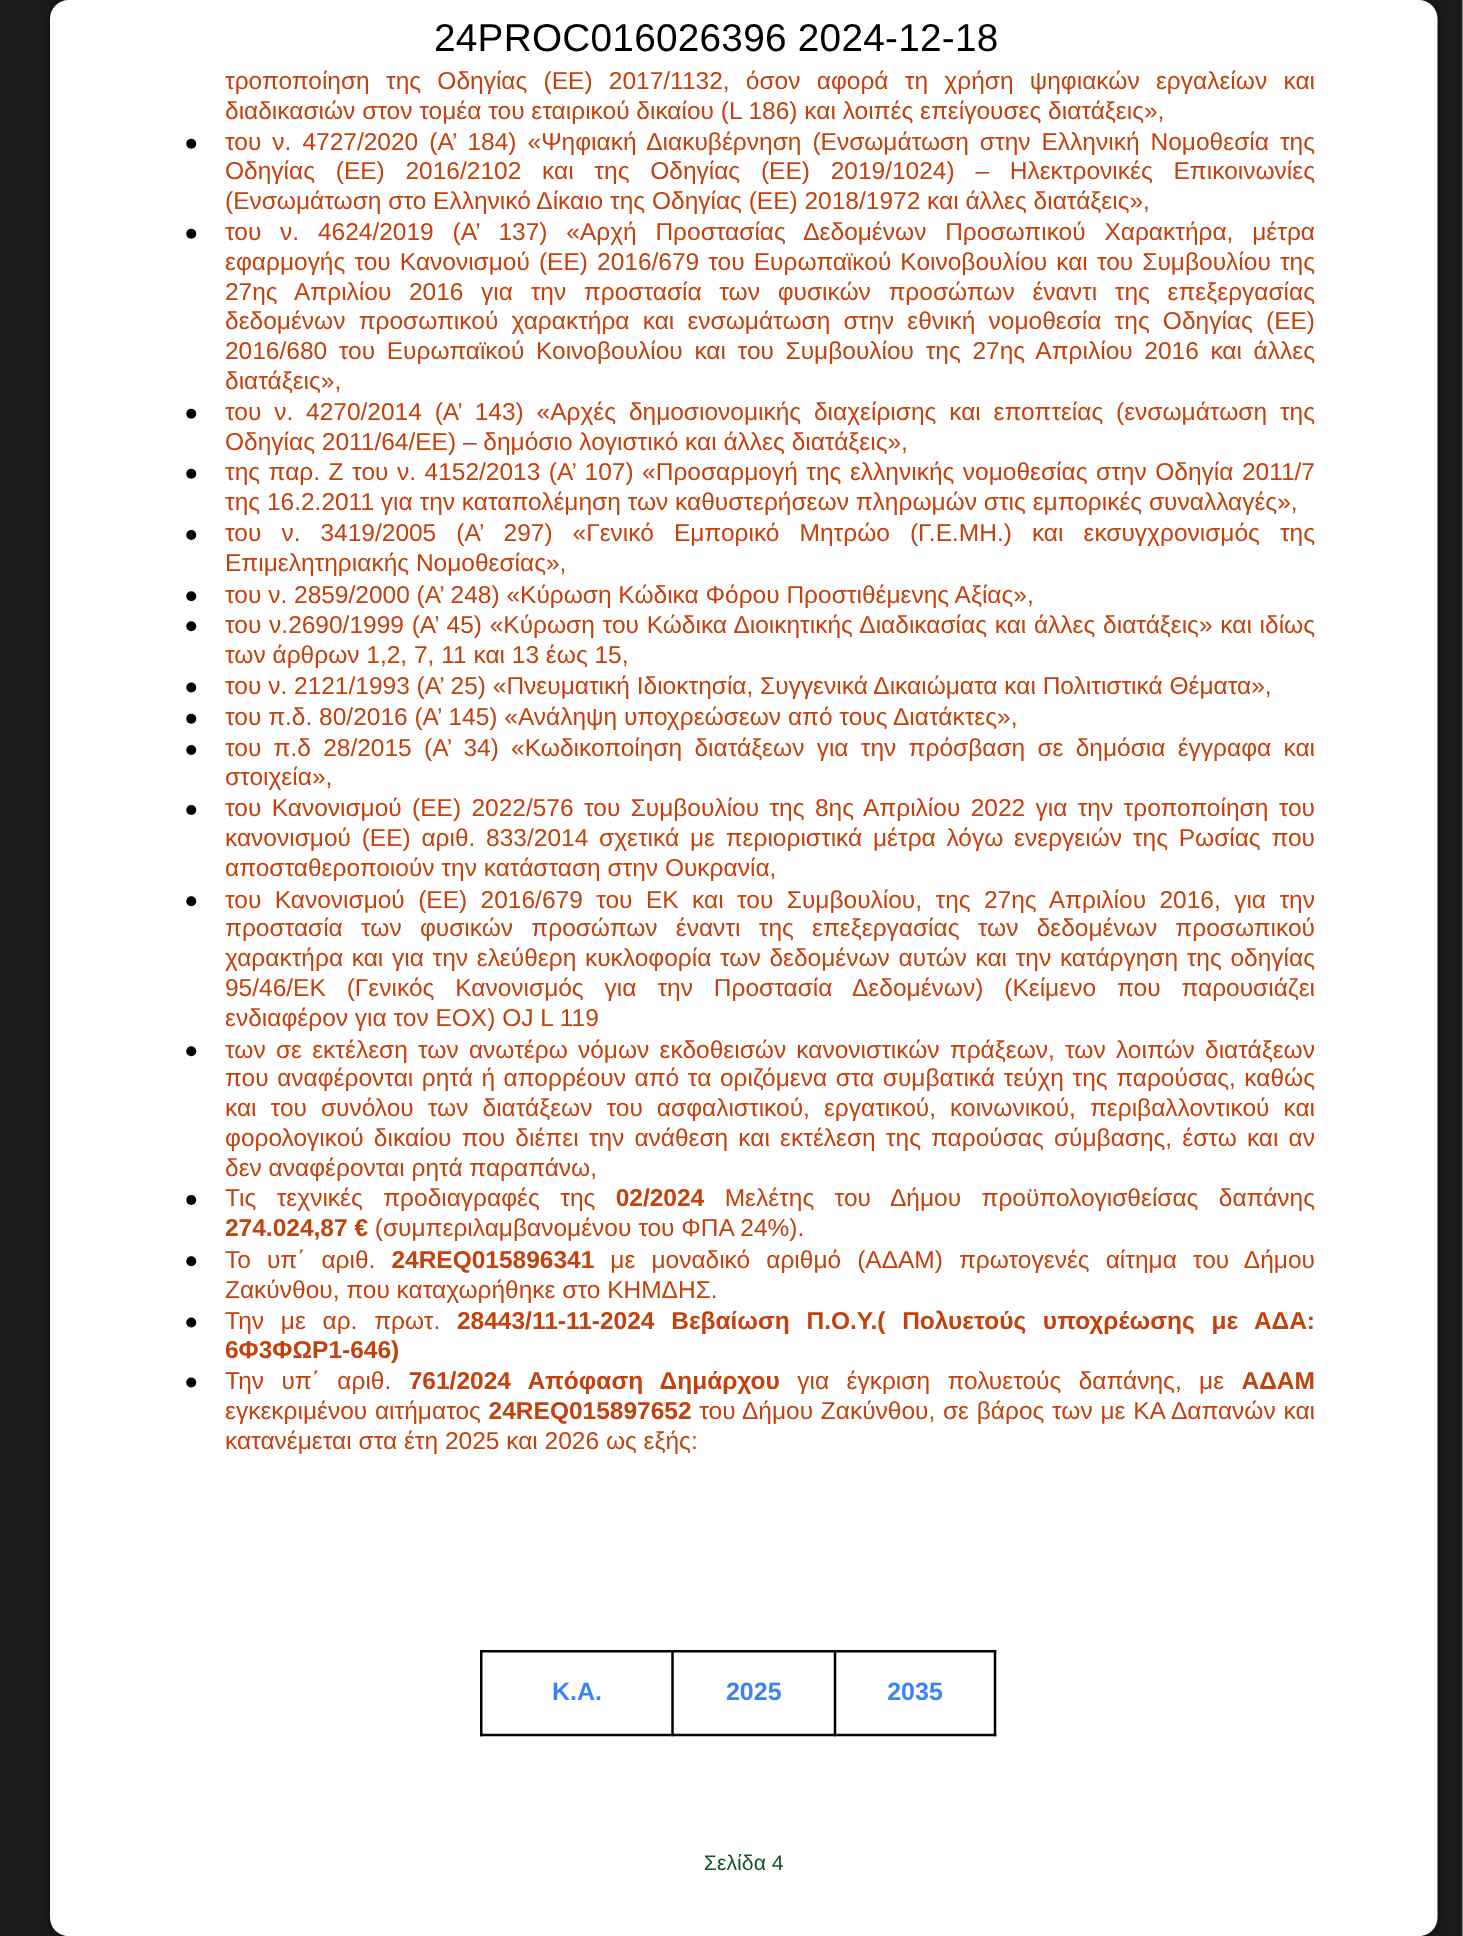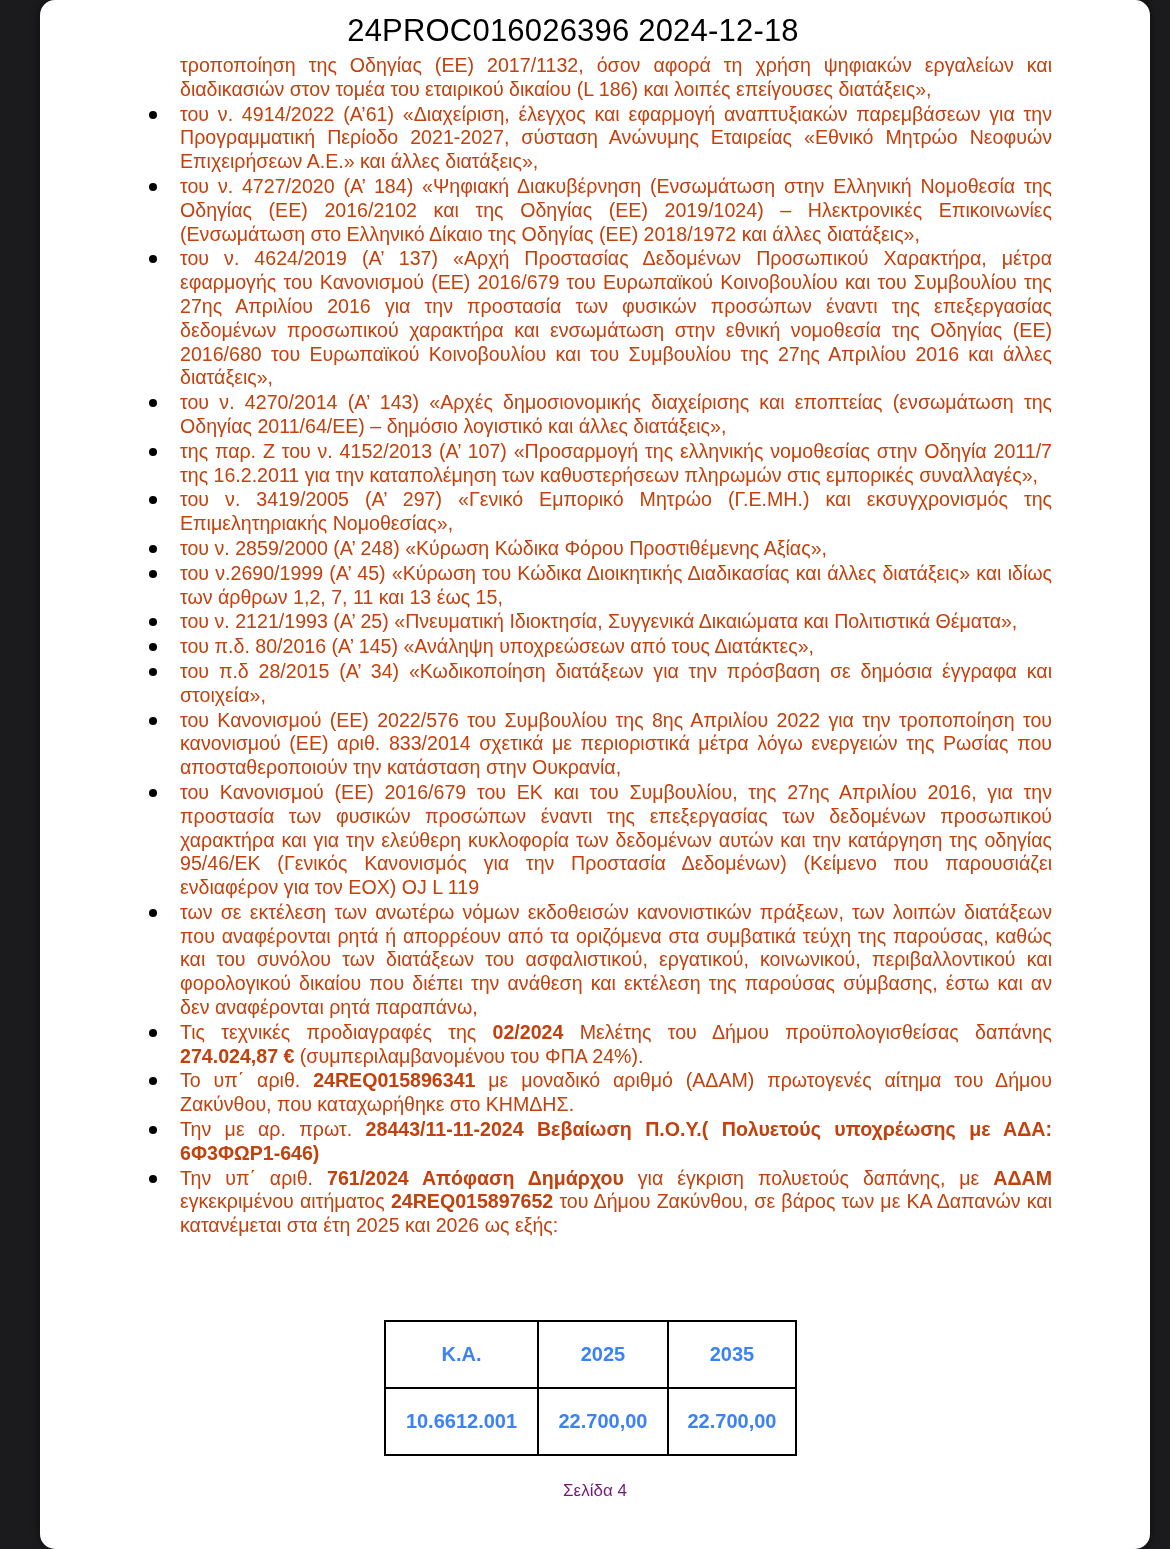--- a/index.html
+++ b/index.html
@@ -61,35 +61,34 @@
     color: #3b82f6;
   }
   table.budget col.c1 { width: 153px; }
   table.budget col.c2 { width: 130px; }
   table.budget col.c3 { width: 128px; }
   .footer {
     position: absolute;
     top: 1481px; left: 555px;
     transform: translateX(-50%);
     font-size: 17px;
-    color: #701a75;
+    color: #14532d;
     white-space: nowrap;
   }
 </style>
 </head>
 <body>
 
 <div class="page">
 
   <div class="doc-title">24PROC016026396 2024-12-18</div>
 
   <div class="content">
     <div class="intro">τροποποίηση της Οδηγίας (ΕΕ) 2017/1132, όσον αφορά τη χρήση ψηφιακών εργαλείων και διαδικασιών στον τομέα του εταιρικού δικαίου (L 186) και λοιπές επείγουσες διατάξεις»,</div>
     <div>
-        <div class="li"><span class="marker"></span><span>του ν. 4914/2022 (Α’61) «Διαχείριση, έλεγχος και εφαρμογή αναπτυξιακών παρεμβάσεων για την Προγραμματική Περίοδο 2021-2027, σύσταση Ανώνυμης Εταιρείας «Εθνικό Μητρώο Νεοφυών Επιχειρήσεων Α.Ε.» και άλλες διατάξεις»,</span></div>
         <div class="li"><span class="marker"></span><span>του ν. 4727/2020 (Α’ 184) «Ψηφιακή Διακυβέρνηση (Ενσωμάτωση στην Ελληνική Νομοθεσία της Οδηγίας (ΕΕ) 2016/2102 και της Οδηγίας (ΕΕ) 2019/1024) – Ηλεκτρονικές Επικοινωνίες (Ενσωμάτωση στο Ελληνικό Δίκαιο της Οδηγίας (ΕΕ) 2018/1972 και άλλες διατάξεις»,</span></div>
         <div class="li"><span class="marker"></span><span>του ν. 4624/2019 (Α’ 137) «Αρχή Προστασίας Δεδομένων Προσωπικού Χαρακτήρα, μέτρα εφαρμογής του Κανονισμού (ΕΕ) 2016/679 του Ευρωπαϊκού Κοινοβουλίου και του Συμβουλίου της 27ης Απριλίου 2016 για την προστασία των φυσικών προσώπων έναντι της επεξεργασίας δεδομένων προσωπικού χαρακτήρα και ενσωμάτωση στην εθνική νομοθεσία της Οδηγίας (ΕΕ) 2016/680 του Ευρωπαϊκού Κοινοβουλίου και του Συμβουλίου της 27ης Απριλίου 2016 και άλλες διατάξεις»,</span></div>
         <div class="li"><span class="marker"></span><span>του ν. 4270/2014 (Α’ 143) «Αρχές δημοσιονομικής διαχείρισης και εποπτείας (ενσωμάτωση της Οδηγίας 2011/64/ΕΕ) – δημόσιο λογιστικό και άλλες διατάξεις»,</span></div>
         <div class="li"><span class="marker"></span><span>της παρ. Ζ του ν. 4152/2013 (Α’ 107) «Προσαρμογή της ελληνικής νομοθεσίας στην Οδηγία 2011/7 της 16.2.2011 για την καταπολέμηση των καθυστερήσεων πληρωμών στις εμπορικές συναλλαγές»,</span></div>
         <div class="li"><span class="marker"></span><span>του ν. 3419/2005 (Α’ 297) «Γενικό Εμπορικό Μητρώο (Γ.Ε.ΜΗ.) και εκσυγχρονισμός της Επιμελητηριακής Νομοθεσίας»,</span></div>
         <div class="li"><span class="marker"></span><span>του ν. 2859/2000 (Α’ 248) «Κύρωση Κώδικα Φόρου Προστιθέμενης Αξίας»,</span></div>
         <div class="li"><span class="marker"></span><span>του ν.2690/1999 (Α’ 45) «Κύρωση του Κώδικα Διοικητικής Διαδικασίας και άλλες διατάξεις» και ιδίως των άρθρων 1,2, 7, 11 και 13 έως 15,</span></div>
         <div class="li"><span class="marker"></span><span>του ν. 2121/1993 (Α’ 25) «Πνευματική Ιδιοκτησία, Συγγενικά Δικαιώματα και Πολιτιστικά Θέματα»,</span></div>
         <div class="li"><span class="marker"></span><span>του π.δ. 80/2016 (Α’ 145) «Ανάληψη υποχρεώσεων από τους Διατάκτες»,</span></div>
         <div class="li"><span class="marker"></span><span>του π.δ 28/2015 (Α’ 34) «Κωδικοποίηση διατάξεων για την πρόσβαση σε δημόσια έγγραφα και στοιχεία»,</span></div>
@@ -111,24 +110,19 @@
           <col class="c3">
       </colgroup>
       <thead>
           <tr>
             <th>Κ.Α.</th>
             <th>2025</th>
             <th>2035</th>
           </tr>
         </thead>
       <tbody>
-          <tr>
-            <td>10.6612.001</td>
-            <td>22.700,00</td>
-            <td>22.700,00</td>
-          </tr>
         </tbody>
     </table>
   </div>
 
   <div class="footer">Σελίδα 4</div>
 
 </div>
 
 </body></html>

